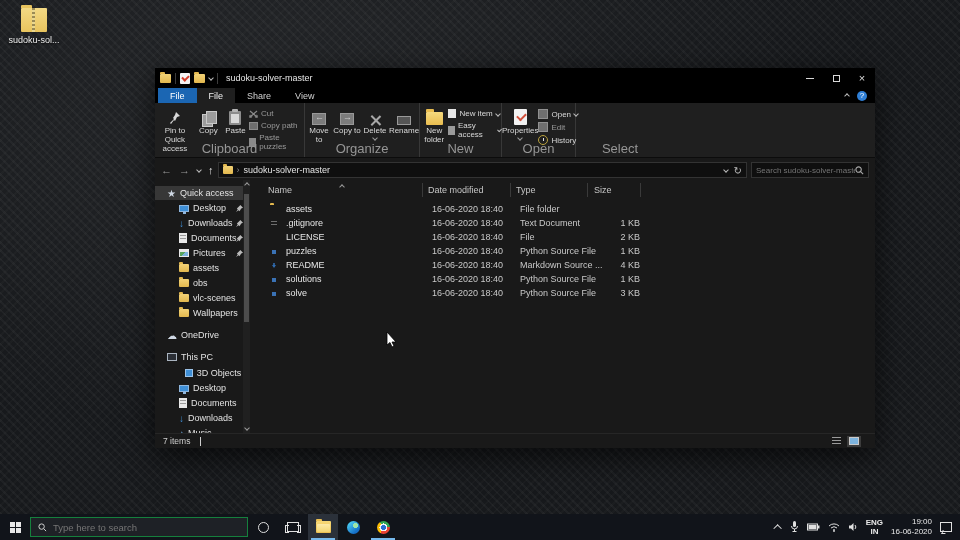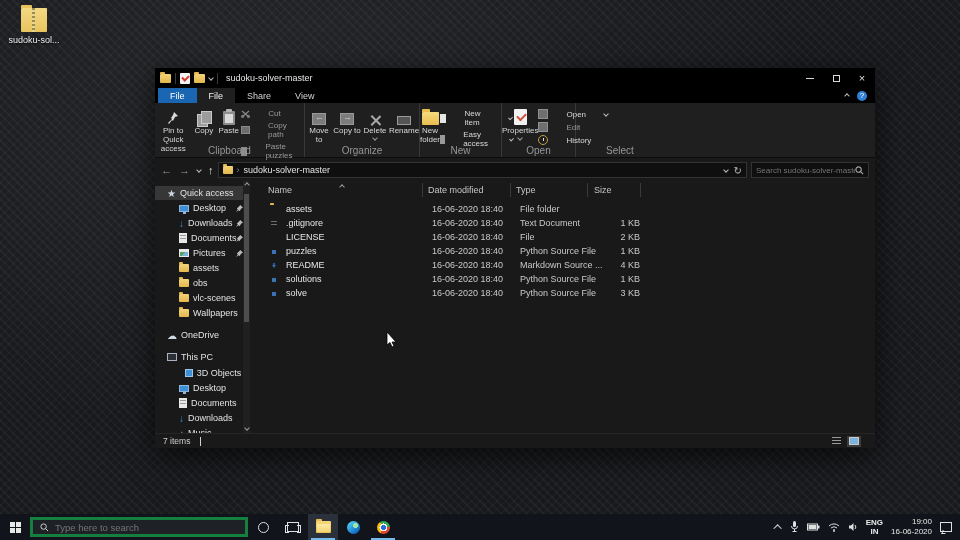--- a/index.html
+++ b/index.html
@@ -54,25 +54,25 @@
   .tab.file { background:#1b66b3; color:#fff; margin-left:3px; }
   .tab.active { background:#1f1f1f; color:#f0f0f0; }
   .tabs-right { margin-left:auto; display:flex; align-items:center; gap:8px; padding-right:8px; }
   .help-circ { width:10px; height:10px; border-radius:50%; background:#2f7fd6; color:#fff; font-size:8px;
     display:flex; align-items:center; justify-content:center; }
   .help-circ::before { content:"?"; }
 
   
   .ribbon { left:0; top:35px; width:100%; height:55px; background:#1f1f1f; display:flex; border-bottom:1px solid #0c0c0c; }
   .grp { height:100%; border-right:1px solid #383838; position:relative; display:flex; align-items:flex-start; padding-top:3px; }
-  .grp-label { position:absolute; bottom:1px; left:0; right:0; text-align:center; color:#969696; font-size:10px; }
+  .grp-label { position:absolute; bottom:1px; left:0; right:0; text-align:center; color:#969696; font-size:13px; }
   .bigbtn { width:36px; display:flex; flex-direction:column; align-items:center; gap:1px; padding-top:1px; color:#d8d8d8; font-size:8px; text-align:center; line-height:1.15; }
   .bigbtn .ic { height:18px; display:flex; align-items:flex-end; justify-content:center; }
   .smallcol { display:flex; flex-direction:column; justify-content:flex-start; gap:3px; padding-top:3px; }
-  .smallbtn { display:flex; align-items:center; gap:18px; font-size:8px; color:#9a9a9a; }
+  .smallbtn { display:flex; align-items:center; gap:3px; font-size:8px; color:#9a9a9a; }
   .smallbtn.en { color:#d8d8d8; }
   .ico-pages { width:13px; height:14px; position:relative; }
   .ico-pages::before, .ico-pages::after { content:""; position:absolute; width:9px; height:11px; background:#9c9c9c; border:1px solid #c9c9c9; }
   .ico-pages::before { left:0; top:3px; } .ico-pages::after { left:4px; top:0; }
   .ico-clip { width:12px; height:14px; background:#8d8d8d; border-radius:1px; position:relative; }
   .ico-clip::before { content:""; position:absolute; top:-2px; left:3px; width:6px; height:3px; background:#b5b5b5; border-radius:1px; }
   .ico-clip::after { content:""; position:absolute; top:3px; left:2px; width:8px; height:9px; background:#d9d9d9; }
   .ico-folder-lg { width:17px; height:13px; background:linear-gradient(#f5d97e,#e9bd50); border-radius:1px; position:relative; }
   .ico-folder-lg::before { content:""; position:absolute; top:-3px; left:0; width:8px; height:3px; background:#e9bd50; border-radius:1px 1px 0 0; }
   .ico-prop { width:13px; height:16px; background:#f2f2f2; border-radius:1px; position:relative; }
@@ -171,21 +171,21 @@
   .cursor { left:386px; top:331px; width:12px; height:18px; z-index:50; }
 
   
   .tb { left:0; top:514px; width:960px; height:26px; background:#11141a; display:flex; align-items:center; z-index:40; }
   .tb-start { width:30px; height:26px; display:flex; align-items:center; justify-content:center; }
   .winlogo { width:11px; height:11px; background:
     linear-gradient(#e8e8e8,#e8e8e8) 0 0/5px 5px no-repeat,
     linear-gradient(#e8e8e8,#e8e8e8) 6px 0/5px 5px no-repeat,
     linear-gradient(#e8e8e8,#e8e8e8) 0 6px/5px 5px no-repeat,
     linear-gradient(#e8e8e8,#e8e8e8) 6px 6px/5px 5px no-repeat; }
-  .tb-search { width:218px; height:20px; background:#1e2126; border:3px solid #15803d; display:flex; align-items:center; gap:6px; padding:0 7px; }
+  .tb-search { width:218px; height:20px; background:#1e2126; border:1px solid #15803d; display:flex; align-items:center; gap:6px; padding:0 7px; }
   .tb-search input { flex:1; background:transparent; border:none; outline:none; color:#c8c8c8; font-size:9.5px; font-family:"Liberation Sans",sans-serif; min-width:0; }
   .tb-cell { width:30px; height:26px; display:flex; align-items:center; justify-content:center; position:relative; }
   .tb-cell.active { background:#2b313a; }
   .tb-cell .underline { position:absolute; bottom:0; left:3px; right:3px; height:2px; background:#76b9ed; }
   .cortana { width:11px; height:11px; border-radius:50%; border:1.5px solid #e0e0e0; }
   .taskview { width:12px; height:10px; border:1px solid #e0e0e0; position:relative; background:transparent; }
   .taskview::before { content:""; position:absolute; left:-3px; top:2px; width:3px; height:6px; border:1px solid #e0e0e0; border-right:none; }
   .taskview::after { content:""; position:absolute; right:-3px; top:2px; width:3px; height:6px; border:1px solid #e0e0e0; border-left:none; }
   .fe-icon { width:15px; height:12px; background:linear-gradient(#f7d877,#ecc052); border-radius:1px; position:relative; }
   .fe-icon::before { content:""; position:absolute; top:-2px; left:0; width:6px; height:2px; background:#ecc052; border-radius:1px 1px 0 0; }

